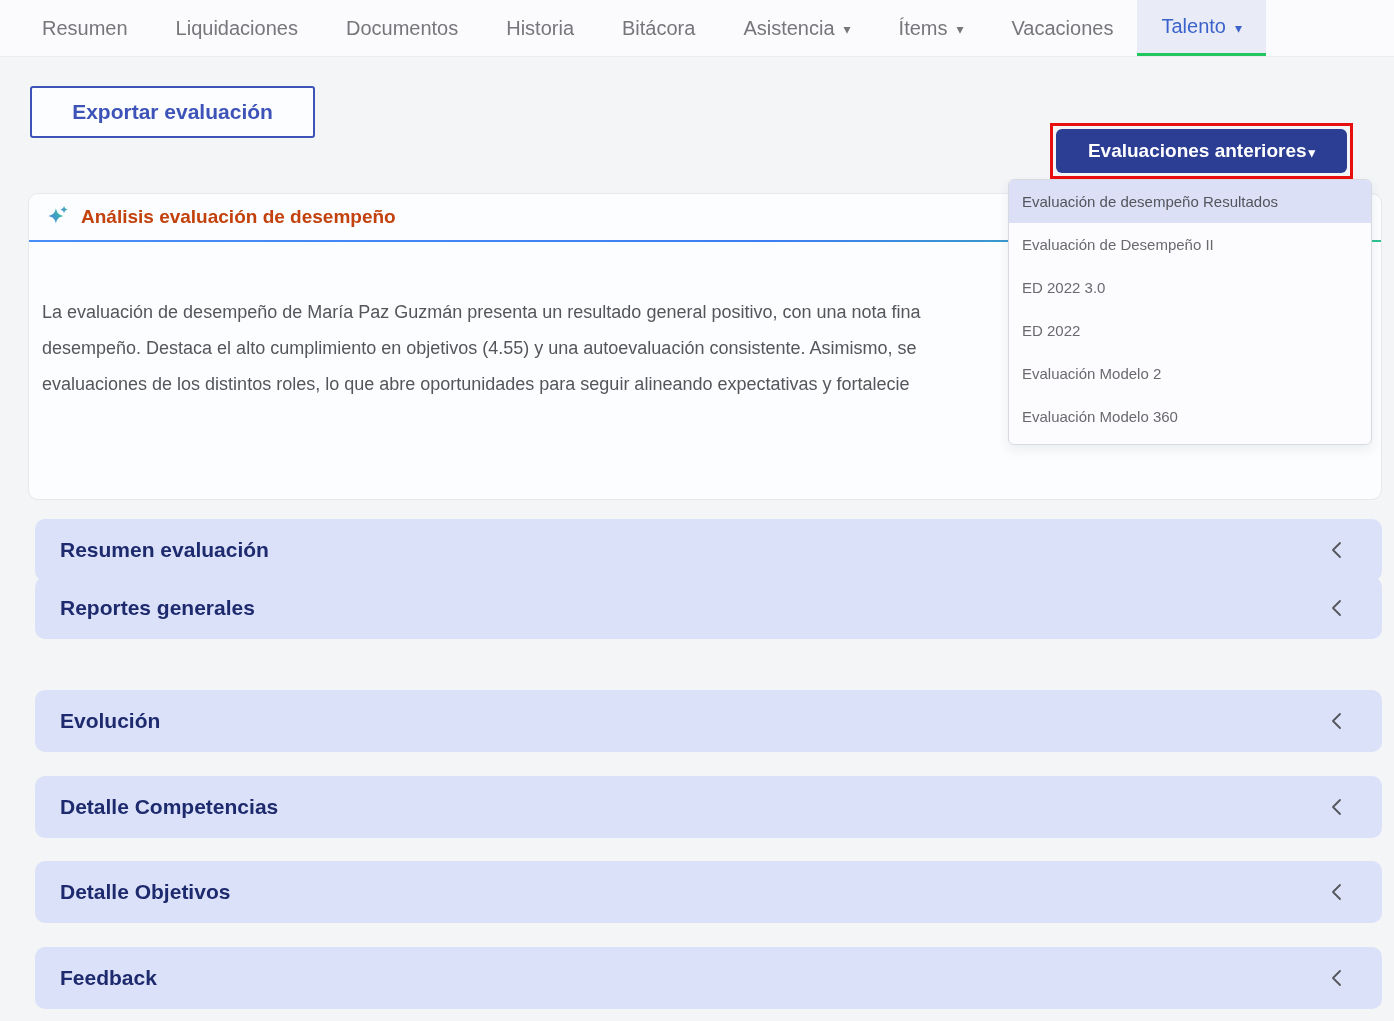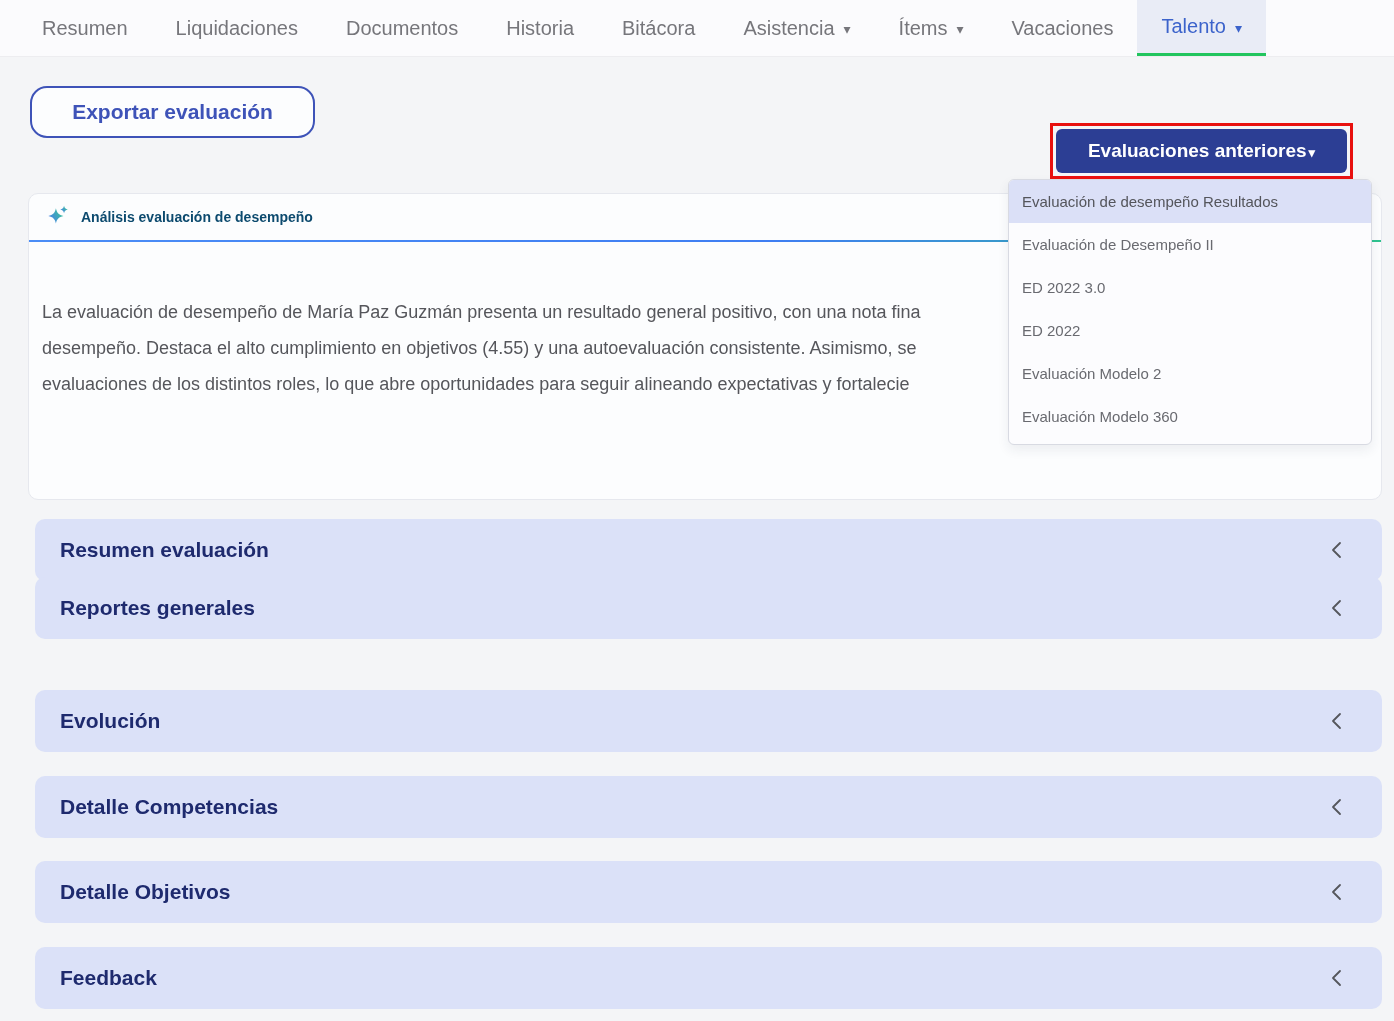--- a/index.html
+++ b/index.html
@@ -11,21 +11,21 @@
     background:#fbfbfd; border-bottom:1px solid #ededf0;
     display:flex; align-items:stretch; padding-left:18px; }
   .tab { display:flex; align-items:center; gap:9px; padding:0 24px;
     font-size:20px; color:#76767b; cursor:pointer; white-space:nowrap; }
   .tab .caret { font-size:14px; color:#76767b; transform:translateY(1px); }
   .tab.active { color:#3c63cb; background:#e9ecf6; border-bottom:3px solid #22c55e; }
   .tab.active .caret { color:#3c63cb; }
 
   
   .export-btn { position:absolute; left:30px; top:86px; width:285px; height:52px;
-    background:#fcfdfe; border:2px solid #3e53b8; border-radius:17px;
+    background:#fcfdfe; border:2px solid #3e53b8; border-radius:3px;
     color:#3e53b8; font-size:21px; font-weight:700;
     display:flex; align-items:center; justify-content:center; cursor:pointer; }
 
   
   .red-annotation { position:absolute; left:1050px; top:123px; width:303px; height:56px;
     border:3px solid #e8100e; z-index:40; }
   .prev-btn { position:absolute; left:3px; top:3px; width:291px; height:44px;
     background:#2c3e94; border:none; border-radius:6px; color:#ffffff;
     font-size:19px; font-weight:600; display:flex; align-items:center;
     justify-content:center; gap:2px; cursor:pointer; }
@@ -38,21 +38,21 @@
     padding-bottom:6px; overflow:hidden; }
   .dd-item { height:43px; line-height:43px; padding:0 13px; font-size:15px;
     color:#696a70; white-space:nowrap; cursor:pointer; }
   .dd-item.selected { background:#dbe0f7; color:#54555b; }
 
   
   .card { position:absolute; left:28px; top:193px; width:1354px; height:307px;
     background:#fcfdfe; border:1px solid #e6e8ee; border-radius:10px; z-index:1; }
   .card-header { position:relative; height:46px; display:flex; align-items:center;
     gap:11px; padding-left:15px; }
-  .card-title { font-size:14px; font-weight:700; color:#0c4a6e; }
+  .card-title { font-size:19px; font-weight:700; color:#c2410c; }
   .grad-line { position:absolute; left:0; top:46px; width:100%; height:2px;
     background:linear-gradient(90deg,#4b8df6 0%,#3f7ef2 55%,#2fc48f 100%); }
   .card-body { position:absolute; left:13px; top:100px; font-size:18px;
     line-height:36px; color:#55565b; }
   .card-body div { white-space:nowrap; }
 
   
   .accordion { position:absolute; left:35px; width:1347px; height:62px;
     background:#dbe1f8; border-radius:10px; display:flex; align-items:center;
     cursor:pointer; }

